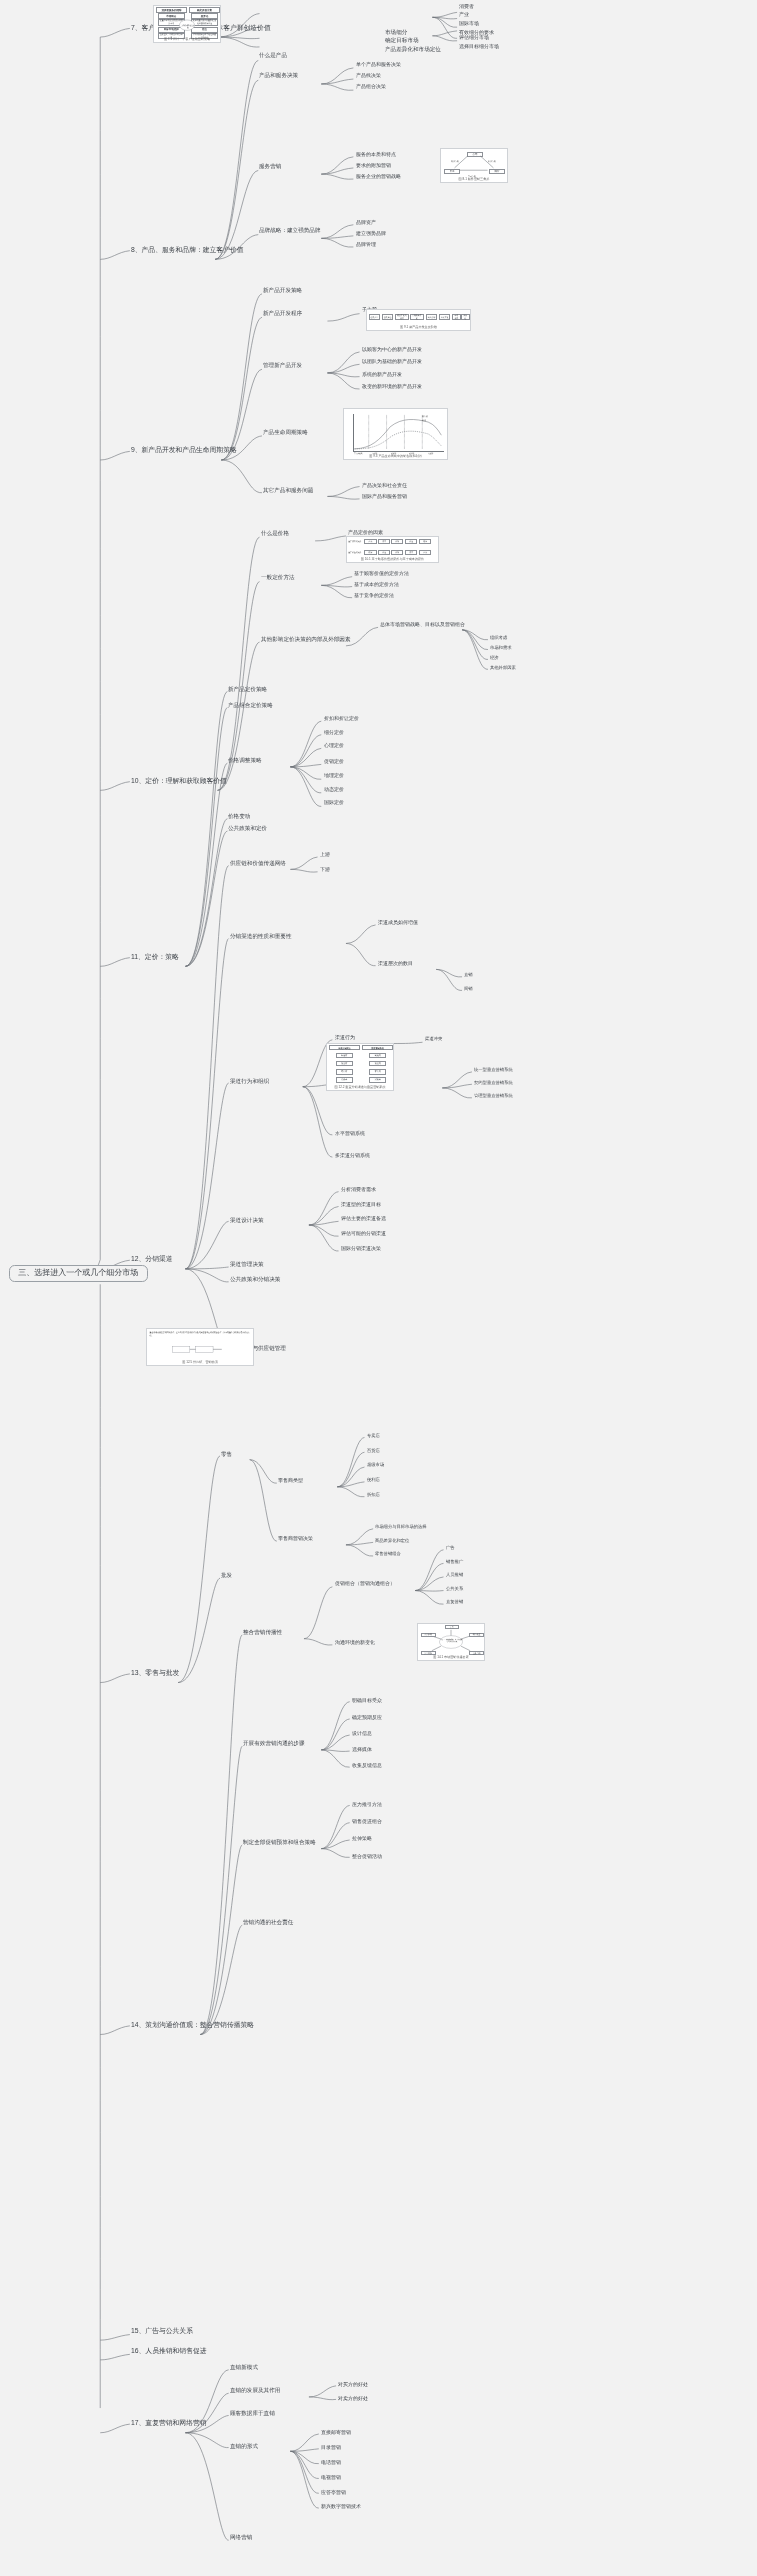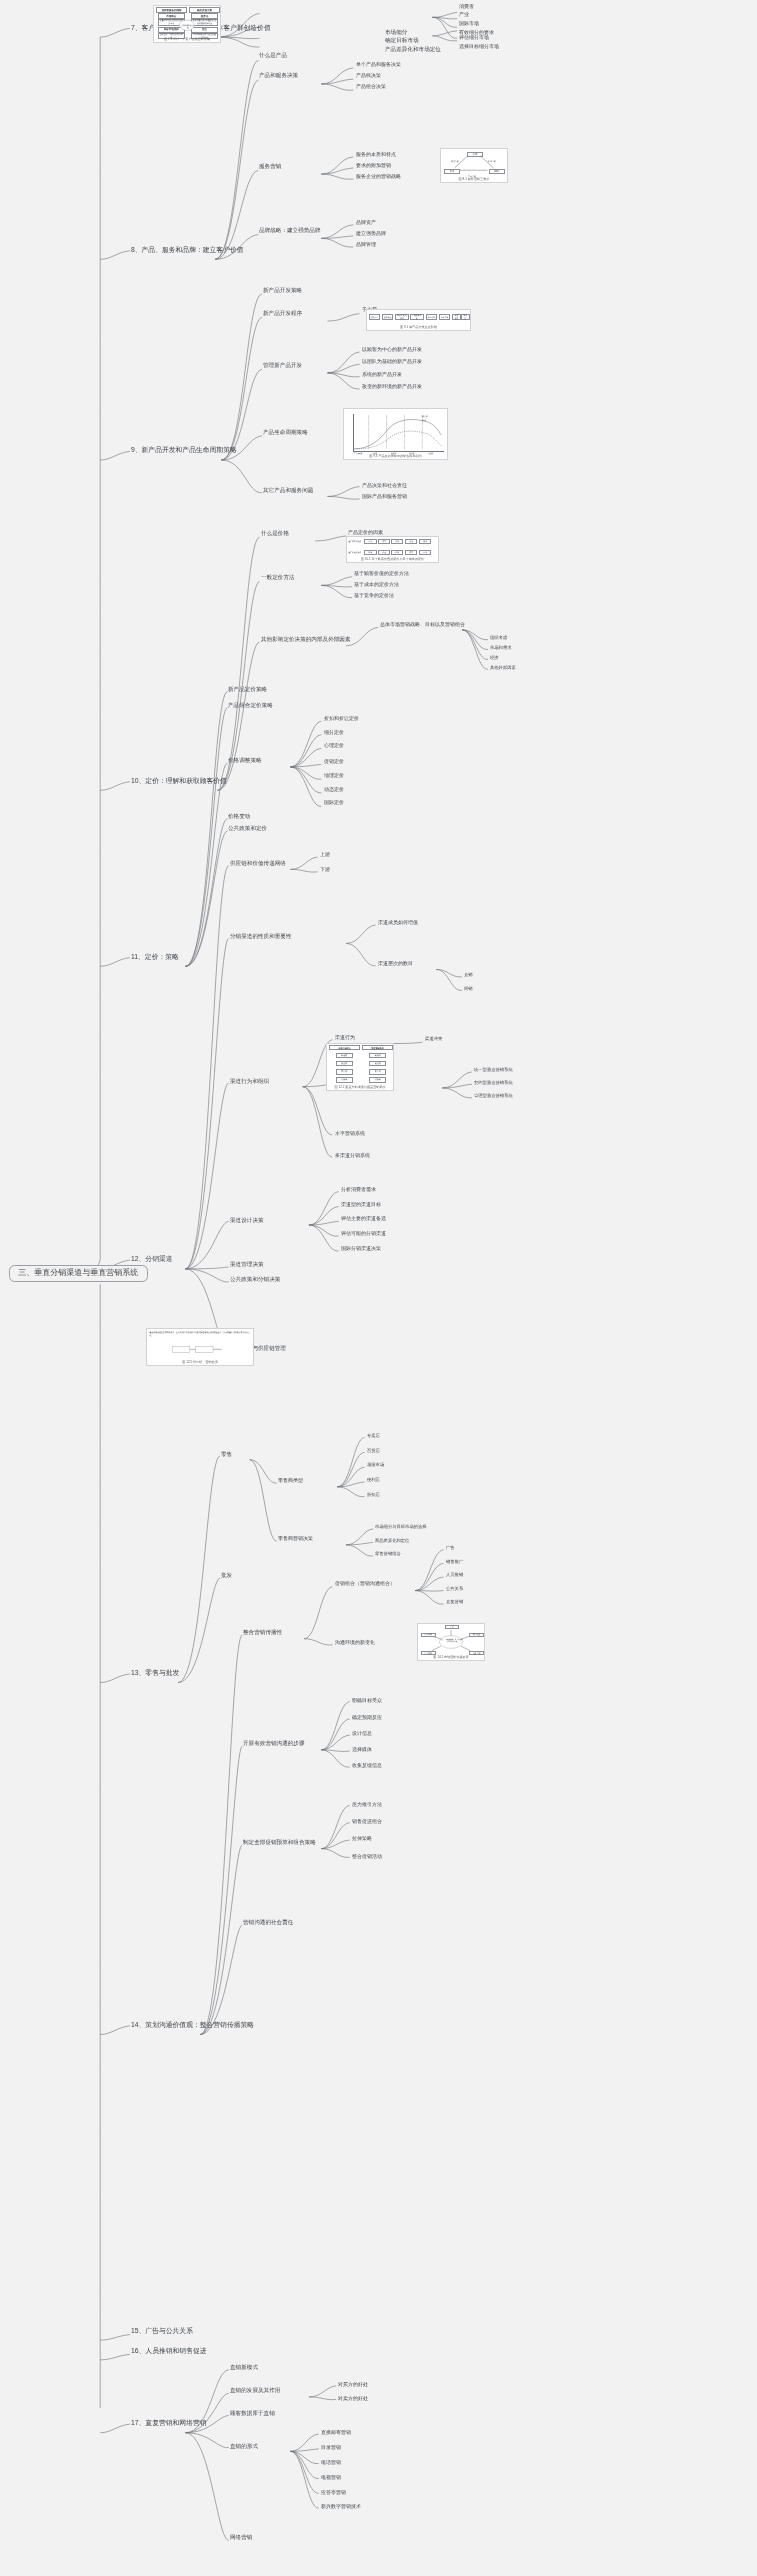--- a/index.html
+++ b/index.html
@@ -218,21 +218,21 @@
     <path d="M500,3882 C522,3882 526,3866 544,3864"></path>
     <path d="M500,3882 C522,3882 526,3888 544,3886"></path>
     <path d="M470,3970 C492,3970 496,3944 516,3942"></path>
     <path d="M470,3970 C492,3970 496,3968 516,3966"></path>
     <path d="M470,3970 C492,3970 496,3992 516,3990"></path>
     <path d="M470,3970 C492,3970 496,4016 516,4014"></path>
     <path d="M470,3970 C492,3970 496,4040 516,4038"></path>
     <path d="M470,3970 C492,3970 496,4064 516,4062"></path>
   </svg>
 
-  <div class="node root" style="left:8.6px;top:1265px;">三、垂直分销渠道与垂直营销系统</div>
+  <div class="node root" style="left:8.6px;top:1265px;">三、选择进入一个或几个细分市场</div>
 
   <div class="node l1" style="left:131px;top:23.5px;">7、客户驱动营销策略：为目标客户群创造价值</div>
   <div class="node l2" style="left:385px;top:30px;">市场细分</div>
   <div class="node l3" style="left:459px;top:3.7px;">消费者</div>
   <div class="node l3" style="left:459px;top:12.3px;">产业</div>
   <div class="node l3" style="left:459px;top:21px;">国际市场</div>
   <div class="node l3" style="left:459px;top:30px;">有效细分的要求</div>
   <div class="node l2" style="left:385px;top:38px;">确定目标市场</div>
   <div class="node l3" style="left:459px;top:35px;">评估细分市场</div>
   <div class="node l3" style="left:459px;top:44px;">选择目标细分市场</div>

